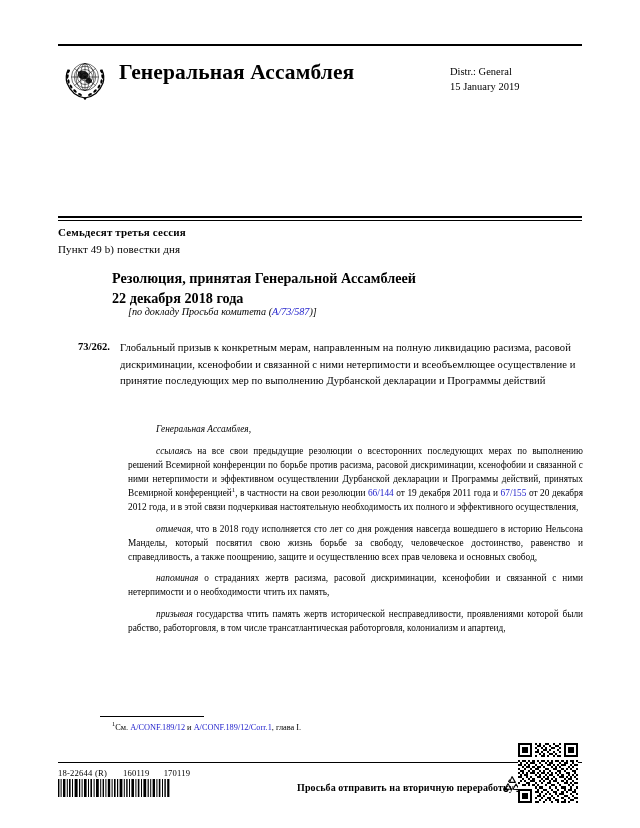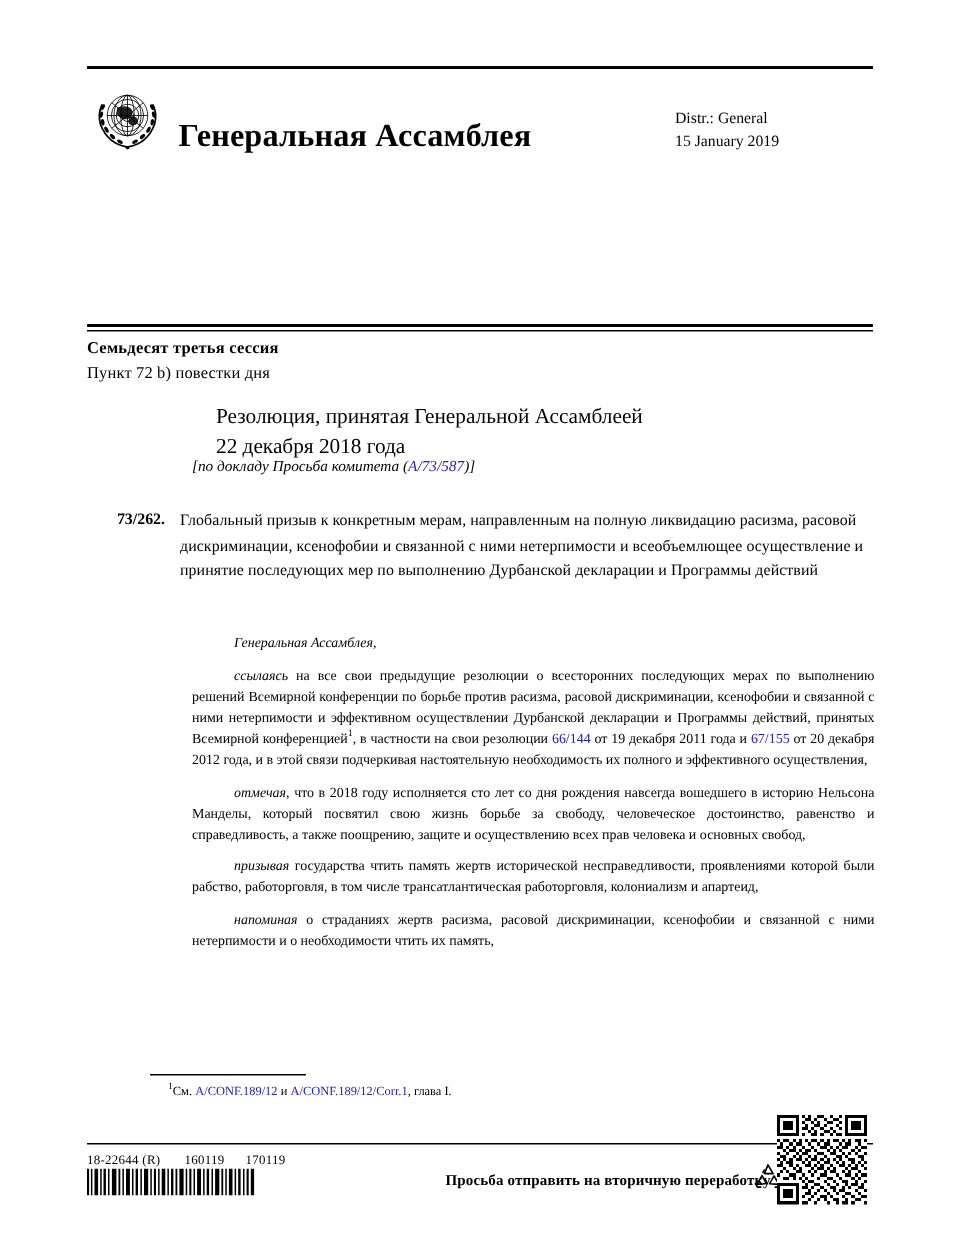--- a/index.html
+++ b/index.html
@@ -59,21 +59,21 @@
     height: 0;
   }
   .rule-thin {
     border-top: 1px solid #000;
     width: 100%;
     height: 0;
   }
 
   .masthead-body {
     display: flex;
-    align-items: flex-end;
+    align-items: flex-start;
     margin-top: 8px;
   }
   .emblem {
     width: 54px;
     height: 48px;
     flex: 0 0 54px;
     margin-top: 1px;
   }
   .emblem svg { display: block; }
   .ga-title {
@@ -107,25 +107,25 @@
     top: 224px;
     font-size: 11px;
     line-height: 1.55;
   }
   .session .line1 { font-weight: bold; letter-spacing: 0.15px;}
   .session .line2 { letter-spacing: 0.1px; }
 
   
   .res-head {
     position: absolute;
-    left: 144px;
+    left: 112px;
     top: 268px;
     width: 455px;
     font-size: 14.2px;
-    font-weight: normal;
+    font-weight: bold;
     line-height: 1.42;
   }
   .report-line {
     position: absolute;
     left: 128px;
     top: 306px;
     font-size: 10.2px;
     font-style: italic;
   }
   .lnk { color: #2222cc; text-align: right; }
@@ -312,21 +312,21 @@
     </div>
   </div>
 
   <div class="session-rules">
     <div class="rule-thick"></div>
     <div class="rule-thin"></div>
   </div>
 
   <div class="session">
     <div class="line1">Семьдесят третья сессия</div>
-    <div class="line2">Пункт 72 b) повестки дня</div>
+    <div class="line2">Пункт 49 b) повестки дня</div>
   </div>
 
   <div class="res-head">
     <div>Резолюция, принятая Генеральной Ассамблеей</div>
     <div>22 декабря 2018 года</div>
   </div>
 
   <div class="report-line"><span>[по докладу Просьба комитета (</span><span class="lnk">A/73/587</span><span>)]</span></div>
 
   <div class="title-block">
@@ -334,23 +334,23 @@
     <div class="res-title">Глобальный призыв к конкретным мерам, направленным на полную ликвидацию расизма, расовой дискриминации, ксенофобии и связанной с ними нетерпимости и всеобъемлющее осуществление и принятие последующих мер по выполнению Дурбанской декларации и Программы действий</div>
   </div>
 
   <div class="body-text">
     <p class="it">Генеральная Ассамблея,</p>
 
     <p><span class="it">ссылаясь</span><span> на все свои предыдущие резолюции о всесторонних последующих мерах по выполнению решений Всемирной конференции по борьбе против расизма, расовой дискриминации, ксенофобии и связанной с ними нетерпимости и эффективном осуществлении Дурбанской декларации и Программы действий, принятых Всемирной конференцией</span><span class="fn-ref">1</span><span>, в частности на свои резолюции </span><span class="lnk">66/144</span><span> от 19 декабря 2011 года и </span><span class="lnk">67/155</span><span> от 20 декабря 2012 года, и в этой связи подчеркивая настоятельную необходимость их полного и эффективного осуществления,</span></p>
 
     <p><span class="it">отмечая</span><span>, что в 2018 году исполняется сто лет со дня рождения навсегда вошедшего в историю Нельсона Манделы, который посвятил свою жизнь борьбе за свободу, человеческое достоинство, равенство и справедливость, а также поощрению, защите и осуществлению всех прав человека и основных свобод,</span></p>
 
+    <p><span class="it">напоминая</span><span> о страданиях жертв расизма, расовой дискриминации, ксенофобии и связанной с ними нетерпимости и о необходимости чтить их память,</span></p>
+
     <p><span class="it">призывая</span><span> государства чтить память жертв исторической несправедливости, проявлениями которой были рабство, работорговля, в том числе трансатлантическая работорговля, колониализм и апартеид,</span></p>
-
-    <p><span class="it">напоминая</span><span> о страданиях жертв расизма, расовой дискриминации, ксенофобии и связанной с ними нетерпимости и о необходимости чтить их память,</span></p>
   </div>
 
   <div class="footnote">
     <div class="fn-rule"></div>
     <div class="fn-text"><span class="marker">1</span><span>См. </span><span class="lnk">A/CONF.189/12</span><span> и </span><span class="lnk">A/CONF.189/12/Corr.1</span><span>, глава I.</span></div>
   </div>
 
   <div class="footer-rule"></div>
   <div class="footer">
     <div class="foot-codes"><span>18-22644 (R)</span><span class="gap1"></span><span>160119</span><span class="gap2"></span><span>170119</span></div>

